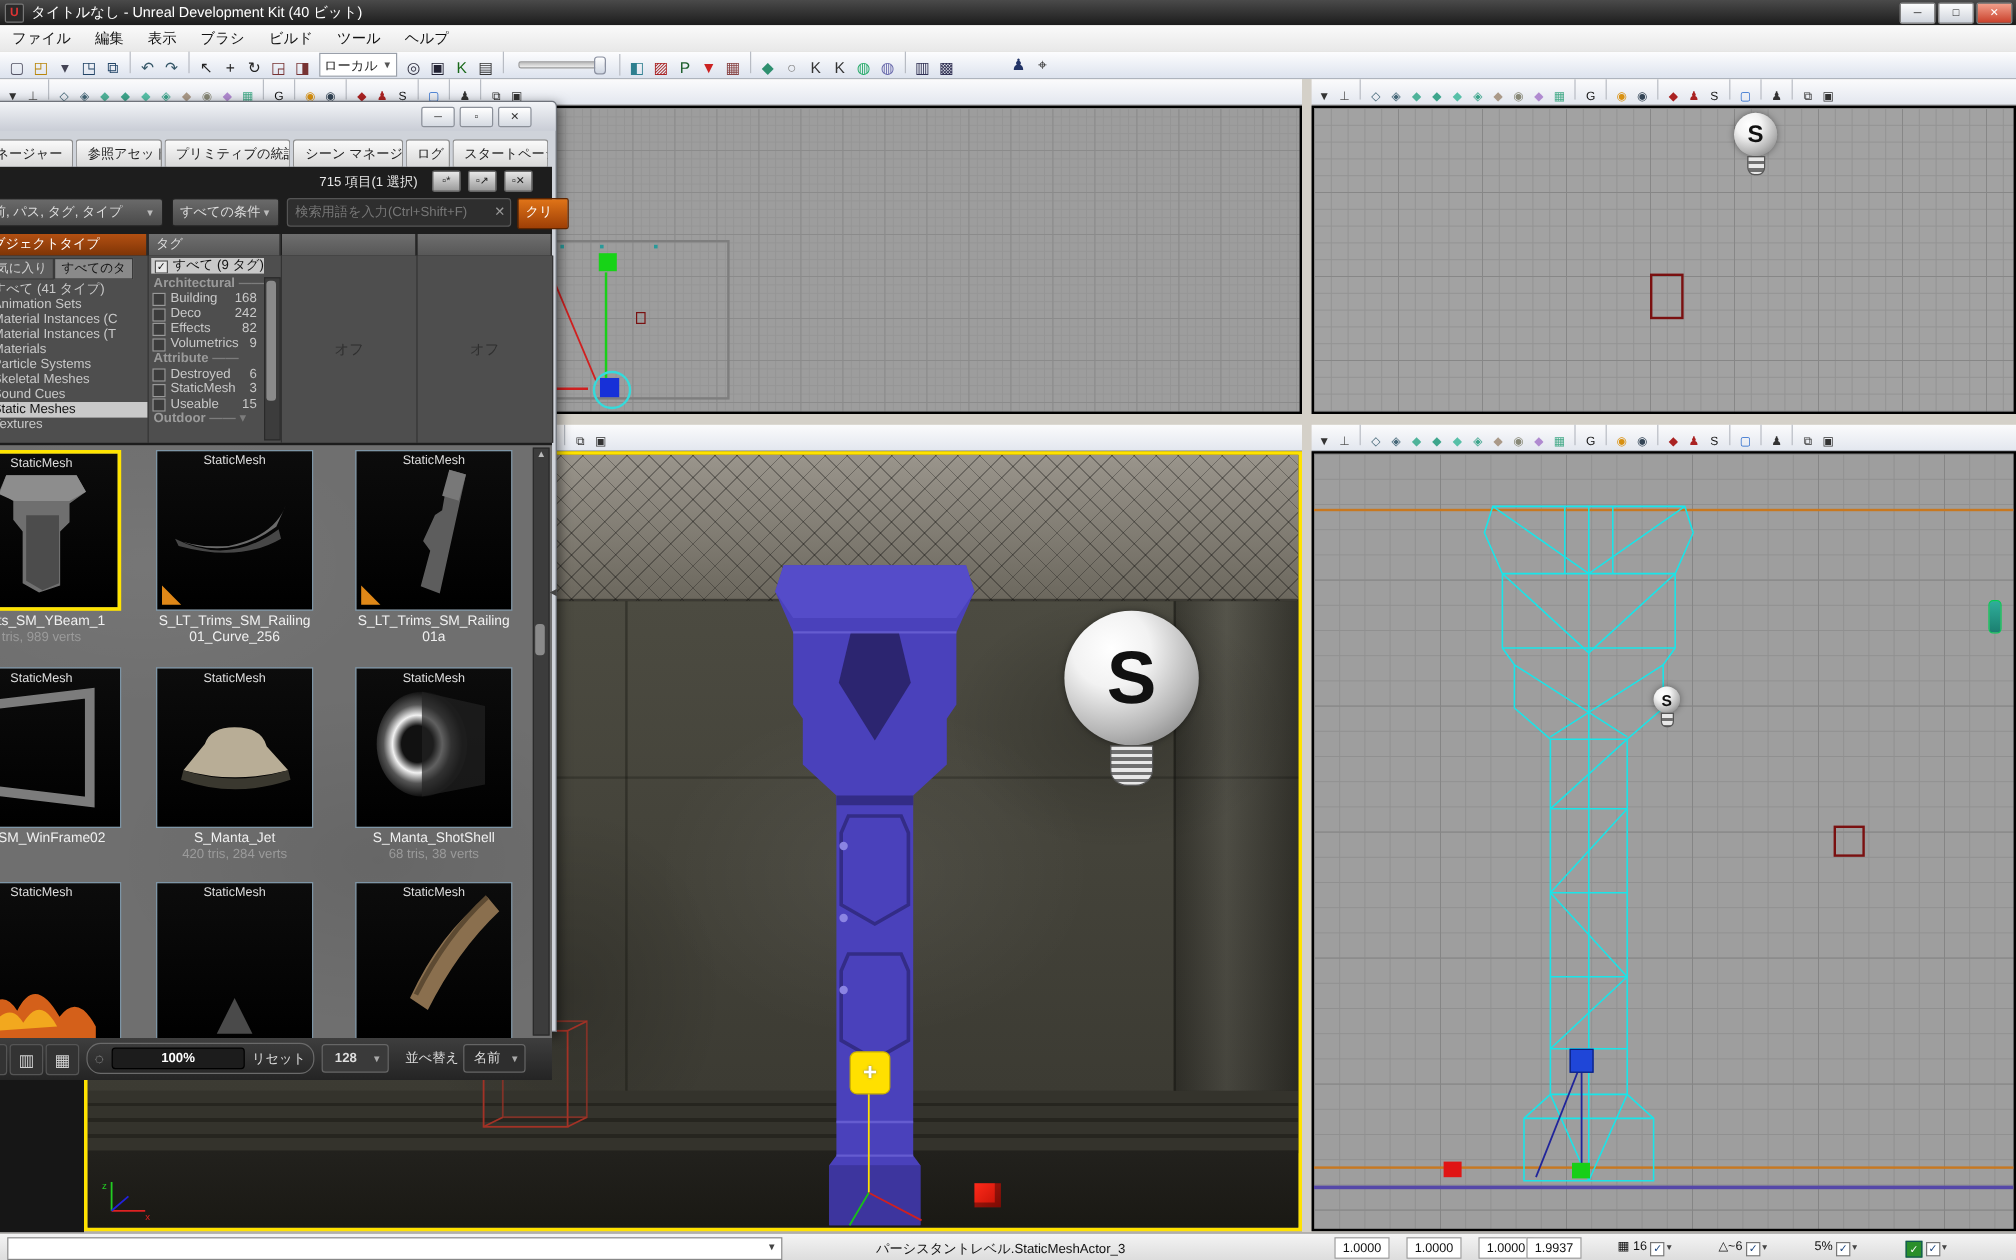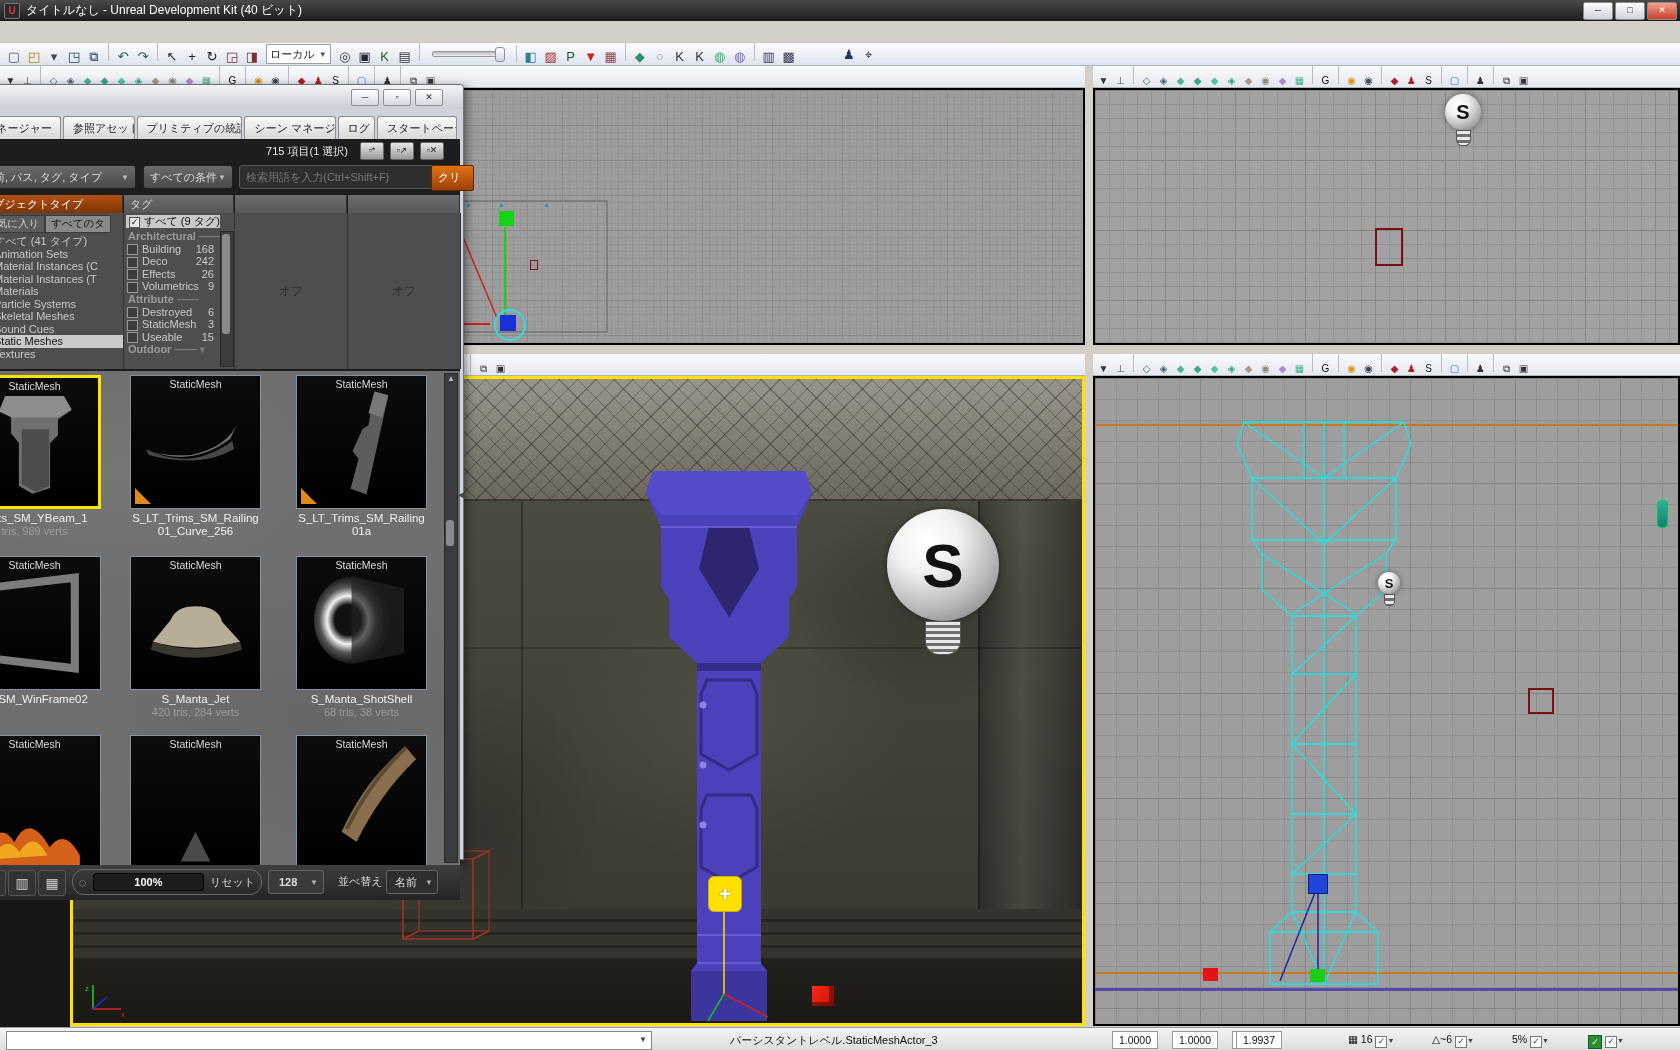--- a/index.html
+++ b/index.html
@@ -185,20 +185,29 @@
   <div class="abs titlebar">
     <span class="appicon">U</span>
     <span>タイトルなし - Unreal Development Kit (40 ビット)</span>
     <span class="winbtns">
       <span class="wbtn">─</span>
       <span class="wbtn">□</span>
       <span class="wbtn close">✕</span>
     </span>
   </div>
 
+  <div class="abs menubar">
+    <span class="menu-item">ファイル</span>
+    <span class="menu-item">編集</span>
+    <span class="menu-item">表示</span>
+    <span class="menu-item">ブラシ</span>
+    <span class="menu-item">ビルド</span>
+    <span class="menu-item">ツール</span>
+    <span class="menu-item">ヘルプ</span>
+  </div>
 
   <div class="abs maintoolbar">
     <span><span class="ticon" style="color: rgb(85, 85, 102);">▢</span><span class="ticon" style="color: rgb(184, 134, 11);">◰</span><span class="ticon" style="color: rgb(68, 68, 85);">▾</span><span class="ticon" style="color: rgb(34, 68, 102);">◳</span><span class="ticon" style="color: rgb(34, 68, 102);">⧉</span><span class="tsep"></span><span class="ticon" style="color: rgb(51, 85, 102);">↶</span><span class="ticon" style="color: rgb(51, 85, 102);">↷</span><span class="tsep"></span><span class="ticon" style="color: rgb(34, 34, 34);">↖</span><span class="ticon" style="color: rgb(34, 34, 34);">+</span><span class="ticon" style="color: rgb(34, 34, 34);">↻</span><span class="ticon" style="color: rgb(119, 51, 51);">◲</span><span class="ticon" style="color: rgb(119, 51, 51);">◨</span></span>
     <span class="local-dd">
       <span>ローカル</span>
         <span class="arr">▼</span>
     </span>
     <span><span class="ticon" style="color: rgb(51, 51, 68);">◎</span><span class="ticon" style="color: rgb(34, 34, 51);">▣</span><span class="ticon" style="color: rgb(24, 104, 24);">K</span><span class="ticon" style="color: rgb(51, 51, 51);">▤</span><span class="tsep"></span></span>
     <span class="speed-slider">
         <span class="knob"></span>
@@ -401,21 +410,21 @@
 
       <div class="filterrow">
         <span class="fdrop" style="left:0;width:160px;">
           <span class="arr">▼</span>
           <span>名前, パス, タグ, タイプ</span>
         </span>
         <span class="fdrop" style="left:167px;width:90px;">
           <span class="arr">▼</span>
           <span>すべての条件</span>
         </span>
-        <span class="fsearch" style="left:263px;width:216px;">
+        <span class="fsearch" style="left:263px;width:187px;">
           <span>検索用語を入力(Ctrl+Shift+F)</span>
           <span class="x">✕</span>
         </span>
         <span class="fclear" style="left:455px;width:29px;">クリア</span>
       </div>
 
       <span class="colhead active" style="left:0;width:147px;">オブジェクトタイプ</span>
       <span class="colhead" style="left:148px;width:110px;">タグ</span>
       <span class="colhead" style="left:259px;width:112px;"></span>
       <span class="colhead" style="left:372px;width:112px;"></span>
@@ -434,21 +443,21 @@
         <div class="chkrow"><span>Sound Cues</span></div>
         <div class="chkrow sel"><span>Static Meshes</span></div>
         <div class="chkrow"><span>Textures</span></div>
       </div>
 
       <div class="fpanel" style="left:148px;width:110px;">
         <div class="chkrow sel" style="margin:2px 14px 2px 2px;"><span class="cbx checked"></span><span>すべて (9 タグ)</span></div>
         <div class="sechead"><span>Architectural</span> <span class="dash">——</span></div>
         <div class="chkrow"><span class="cbx"></span><span>Building</span><span class="cnt2">168</span></div>
         <div class="chkrow"><span class="cbx"></span><span>Deco</span><span class="cnt2">242</span></div>
-        <div class="chkrow"><span class="cbx"></span><span>Effects</span><span class="cnt2">26</span></div>
+        <div class="chkrow"><span class="cbx"></span><span>Effects</span><span class="cnt2">82</span></div>
         <div class="chkrow"><span class="cbx"></span><span>Volumetrics</span><span class="cnt2">9</span></div>
         <div class="sechead"><span>Attribute</span> <span class="dash">——</span></div>
         <div class="chkrow"><span class="cbx"></span><span>Destroyed</span><span class="cnt2">6</span></div>
         <div class="chkrow"><span class="cbx"></span><span>StaticMesh</span><span class="cnt2">3</span></div>
         <div class="chkrow"><span class="cbx"></span><span>Useable</span><span class="cnt2">15</span></div>
         <div class="sechead"><span>Outdoor</span> <span class="dash">—— ▾</span></div>
         <div class="vscroll" style="right:0;top:18px;height:134px;">
             <div class="vthumb" style="top:2px;height:100px;"></div>
           </div>
       </div>
@@ -591,20 +600,20 @@
   </div>
 
   <div class="abs statusbar">
     <span class="statcombo">
         <span class="arr">▼</span>
       </span>
     <span class="statsel">パーシスタントレベル.StaticMeshActor_3</span>
     <span class="statfield" style="left:1112px;">1.0000</span>
     <span class="statfield" style="left:1172px;">1.0000</span>
     <span class="statfield" style="left:1232px;">1.0000</span>
-    <span class="statfield" style="left:1236px;">1.9937</span>
+    <span class="statfield" style="left:1272px;">1.9937</span>
     <span class="statw" style="left:1348px;">▦ <span>16</span> <span class="minicb">✓</span><span class="minidd">▼</span></span>
     <span class="statw" style="left:1432px;">△<span>~6</span> <span class="minicb">✓</span><span class="minidd">▼</span></span>
     <span class="statw" style="left:1512px;"><span>5%</span> <span class="minicb">✓</span><span class="minidd">▼</span></span>
     <span class="statw" style="left:1588px;"><span style="display:inline-block;width:12px;height:12px;background:#2a8f2a;border:1px solid #155;color:#fff;font-size:9px;line-height:12px;text-align:center;vertical-align:-2px;">✓</span> <span class="minicb">✓</span><span class="minidd">▼</span></span>
   </div>
 
 </div>
 
 </body></html>

